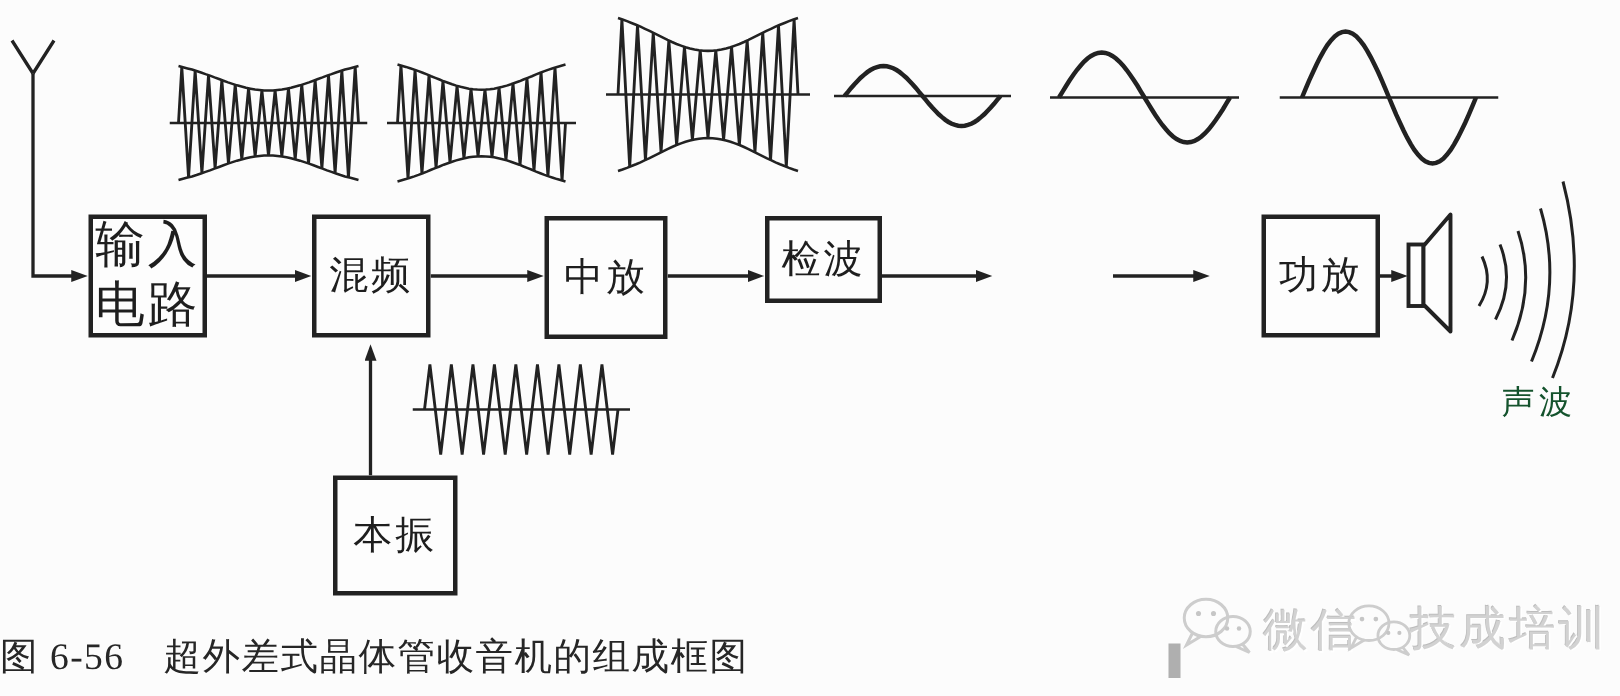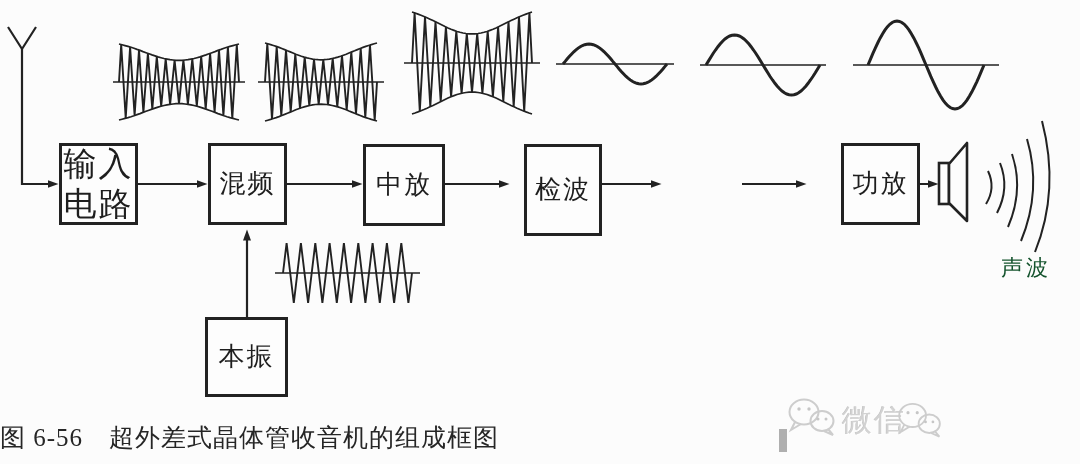--- a/index.html
+++ b/index.html
@@ -83,30 +83,30 @@
   </div>
 
   <div class="block" style="left:363px;top:144px;width:82px;height:82px">
     <span class="block-label">中放</span>
   </div>
 
   <div class="block" style="left:208px;top:143px;width:79px;height:82px">
     <span class="block-label">混频</span>
   </div>
 
-  <div class="block" style="left:524px;top:144px;width:78px;height:92px">
+  <div class="block" style="left:510px;top:144px;width:78px;height:58px">
     <span class="block-label">检波</span>
   </div>
 
 
   <div class="block" style="left:841px;top:143px;width:79px;height:82px">
     <span class="block-label">功放</span>
   </div>
 
-  <div class="block" style="left:205px;top:317px;width:83px;height:80px">
+  <div class="block" style="left:222px;top:317px;width:83px;height:80px">
     <span class="block-label">本振</span>
   </div>
 
   <div class="sound-label">声波</div>
   <div class="figure-caption">图 6-56　超外差式晶体管收音机的组成框图</div>
 
   <div class="watermark">
     <svg class="wm-icon" style="left:786px;top:395px" width="52" height="46" viewBox="0 0 52 46">
       <g fill="none" stroke="#cdcdcd" stroke-width="2">
         <ellipse cx="18" cy="17" rx="14.5" ry="12.5"></ellipse>
@@ -129,20 +129,21 @@
         <ellipse cx="36" cy="26" rx="11.5" ry="10"></ellipse>
         <path d="M42 34 L47 40 L38 36"></path>
       </g>
       <g fill="#c6c6c6">
         <circle cx="13" cy="14" r="1.7"></circle>
           <circle cx="23" cy="14" r="1.7"></circle>
         <circle cx="32" cy="24" r="1.5"></circle>
           <circle cx="40" cy="24" r="1.5"></circle>
       </g>
     </svg>
+    <span class="wm-text" style="left:940px;top:398px">技成培训</span>
     <div class="scan-artifact" style="left:779px;top:429px;width:8px;height:23px"></div>
   </div>
 
 <svg class="wave" width="132" height="92" style="left: 113px; top: 36px;">
       <path d="M0 46 H132" fill="none" stroke="#222222" stroke-width="1.7"></path>
       <path d="M6.0 46.0 L8.2 8.6 L12.7 82.2 L17.1 11.1 L21.6 79.5 L26.0 14.1 L30.4 76.3 L34.9 17.4 L39.3 73.0 L43.8 20.5 L48.2 70.2 L52.7 22.9 L57.1 68.3 L61.6 24.2 L66.0 67.7 L70.4 24.2 L74.9 68.3 L79.3 22.9 L83.8 70.2 L88.2 20.5 L92.7 73.0 L97.1 17.4 L101.6 76.3 L106.0 14.1 L110.4 79.5 L114.9 11.1 L119.3 82.2 L123.8 8.6 L126.0 46.0" fill="none" stroke="#222222" stroke-width="1.9"></path>
       <path d="M6.0 8.0 L9.0 8.8 L12.0 9.6 L15.0 10.4 L18.0 11.3 L21.0 12.3 L24.0 13.4 L27.0 14.4 L30.0 15.6 L33.0 16.7 L36.0 17.8 L39.0 18.9 L42.0 19.9 L45.0 20.9 L48.0 21.7 L51.0 22.5 L54.0 23.1 L57.0 23.7 L60.0 24.0 L63.0 24.3 L66.0 24.3 L69.0 24.3 L72.0 24.0 L75.0 23.7 L78.0 23.1 L81.0 22.5 L84.0 21.7 L87.0 20.9 L90.0 19.9 L93.0 18.9 L96.0 17.8 L99.0 16.7 L102.0 15.6 L105.0 14.4 L108.0 13.4 L111.0 12.3 L114.0 11.3 L117.0 10.4 L120.0 9.6 L123.0 8.8 L126.0 8.0" fill="none" stroke="#222222" stroke-width="1.7"></path>
       <path d="M6.0 84.0 L9.0 83.2 L12.0 82.4 L15.0 81.6 L18.0 80.7 L21.0 79.7 L24.0 78.6 L27.0 77.6 L30.0 76.4 L33.0 75.3 L36.0 74.2 L39.0 73.1 L42.0 72.1 L45.0 71.1 L48.0 70.3 L51.0 69.5 L54.0 68.9 L57.0 68.3 L60.0 68.0 L63.0 67.7 L66.0 67.7 L69.0 67.7 L72.0 68.0 L75.0 68.3 L78.0 68.9 L81.0 69.5 L84.0 70.3 L87.0 71.1 L90.0 72.1 L93.0 73.1 L96.0 74.2 L99.0 75.3 L102.0 76.4 L105.0 77.6 L108.0 78.6 L111.0 79.7 L114.0 80.7 L117.0 81.6 L120.0 82.4 L123.0 83.2 L126.0 84.0" fill="none" stroke="#222222" stroke-width="1.7"></path>
     </svg>
     <svg class="wave" width="126" height="86" style="left: 258px; top: 40px;">

